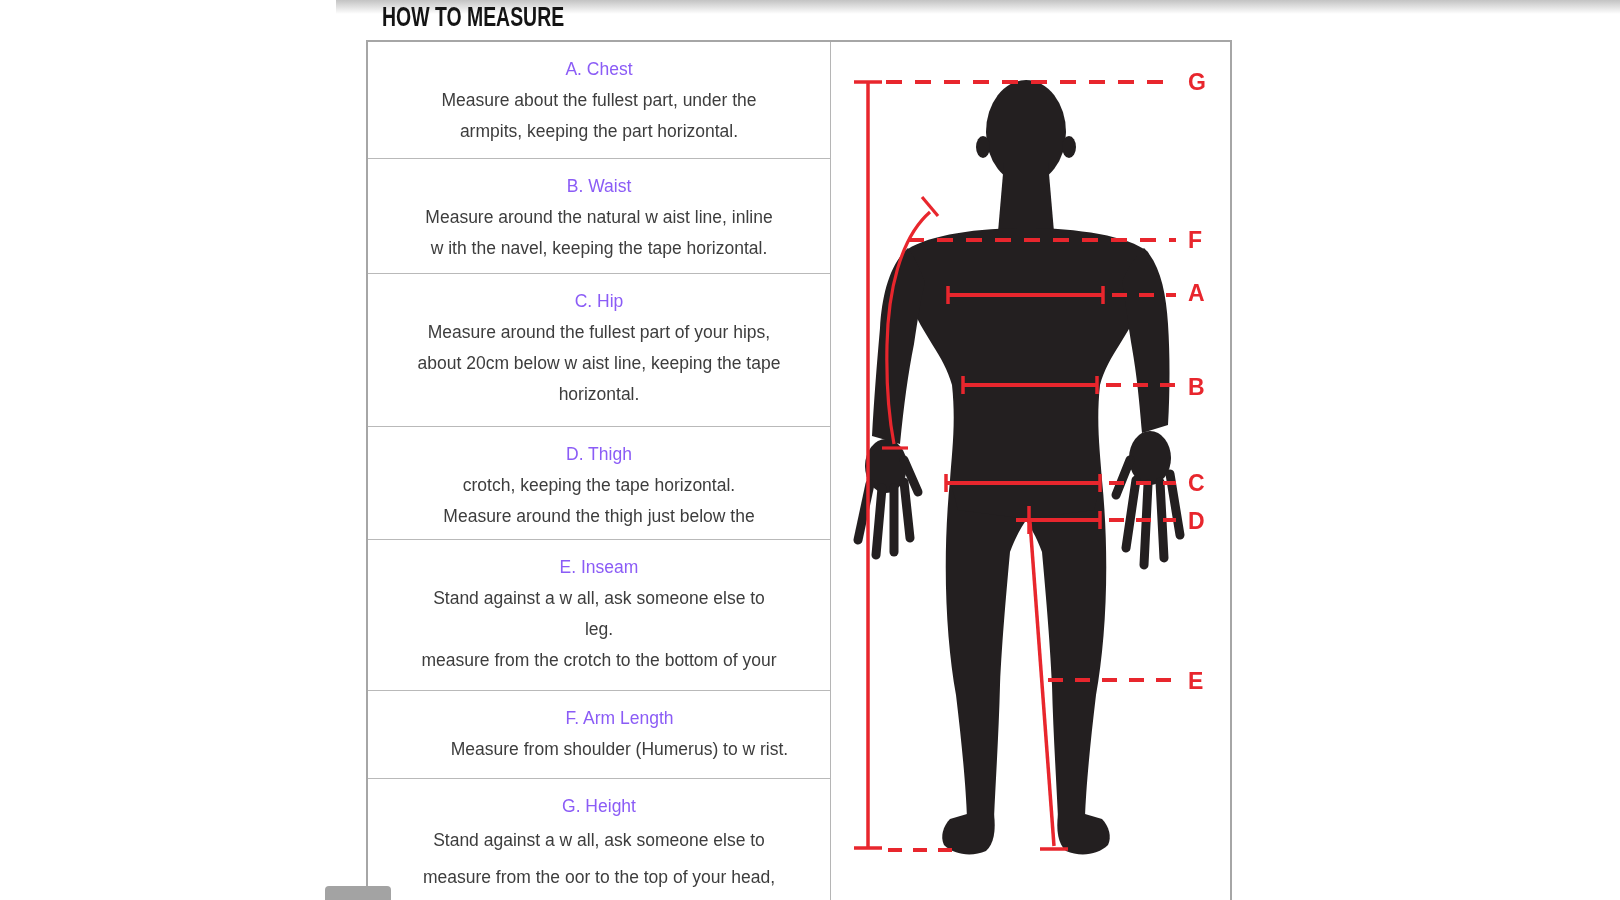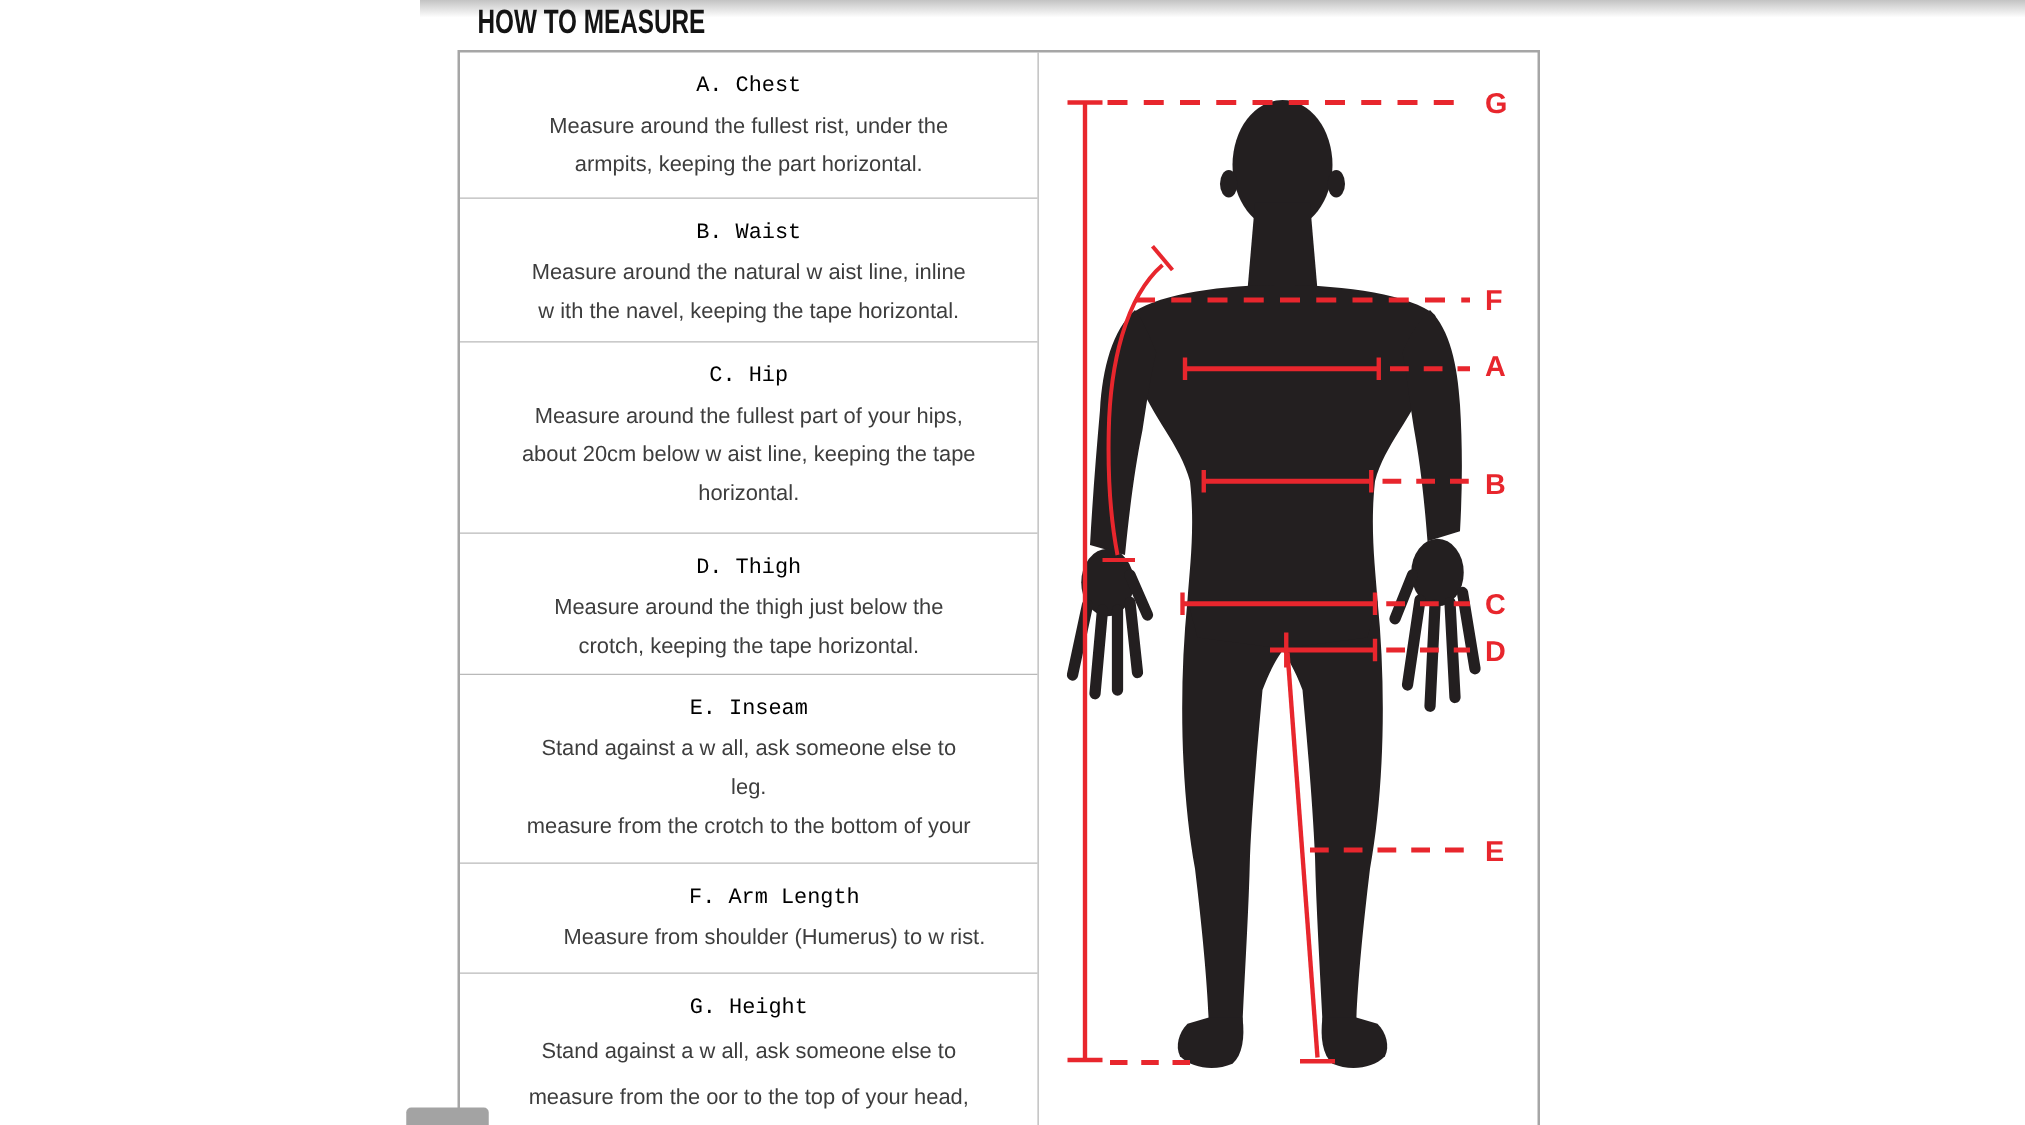--- a/index.html
+++ b/index.html
@@ -36,60 +36,60 @@
   }
   .m-row:last-child{border-bottom:none;}
   .row-a{height:117px;}
   .row-b{height:115px;}
   .row-c{height:153px;}
   .row-d{height:113px;}
   .row-e{height:151px;}
   .row-f{height:88px;padding-left:41px;}
   .row-g{flex:1;}
   .row-g .row-line{line-height:37px;}
-  .row-heading{color:#000000;font-family:Liberation Mono, monospace;}
+  .row-heading{color:#8b5cf6;}
   .fig-svg{position:absolute;left:830px;top:40px;}
   .scroll-thumb{
     position:absolute;left:325px;top:886px;width:66px;height:20px;
     background:#a3a3a3;border-radius:4px;
   }
 </style>
 </head>
 <body>
 
 <div class="top-gradient"></div>
 
 <div class="page-title">HOW TO MEASURE</div>
 
 <div class="measure-box">
   <div class="text-col">
 
     <div class="m-row row-a">
       <div class="row-heading">A. Chest</div>
-      <div class="row-line">Measure around the fullest rist, under the</div>
+      <div class="row-line">Measure about the fullest part, under the</div>
       <div class="row-line">armpits, keeping the part horizontal.</div>
     </div>
 
     <div class="m-row row-b">
       <div class="row-heading">B. Waist</div>
       <div class="row-line">Measure around the natural w aist line, inline</div>
       <div class="row-line">w ith the navel, keeping the tape horizontal.</div>
     </div>
 
     <div class="m-row row-c">
       <div class="row-heading">C. Hip</div>
       <div class="row-line">Measure around the fullest part of your hips,</div>
       <div class="row-line">about 20cm below  w aist line, keeping the tape</div>
       <div class="row-line">horizontal.</div>
     </div>
 
     <div class="m-row row-d">
       <div class="row-heading">D. Thigh</div>
+      <div class="row-line">crotch, keeping the tape horizontal.</div>
       <div class="row-line">Measure around the thigh just below  the</div>
-      <div class="row-line">crotch, keeping the tape horizontal.</div>
     </div>
 
     <div class="m-row row-e">
       <div class="row-heading">E. Inseam</div>
       <div class="row-line">Stand against a w all, ask someone else to</div>
       <div class="row-line">leg.</div>
       <div class="row-line">measure from the crotch to the bottom of your</div>
     </div>
 
     <div class="m-row row-f">

